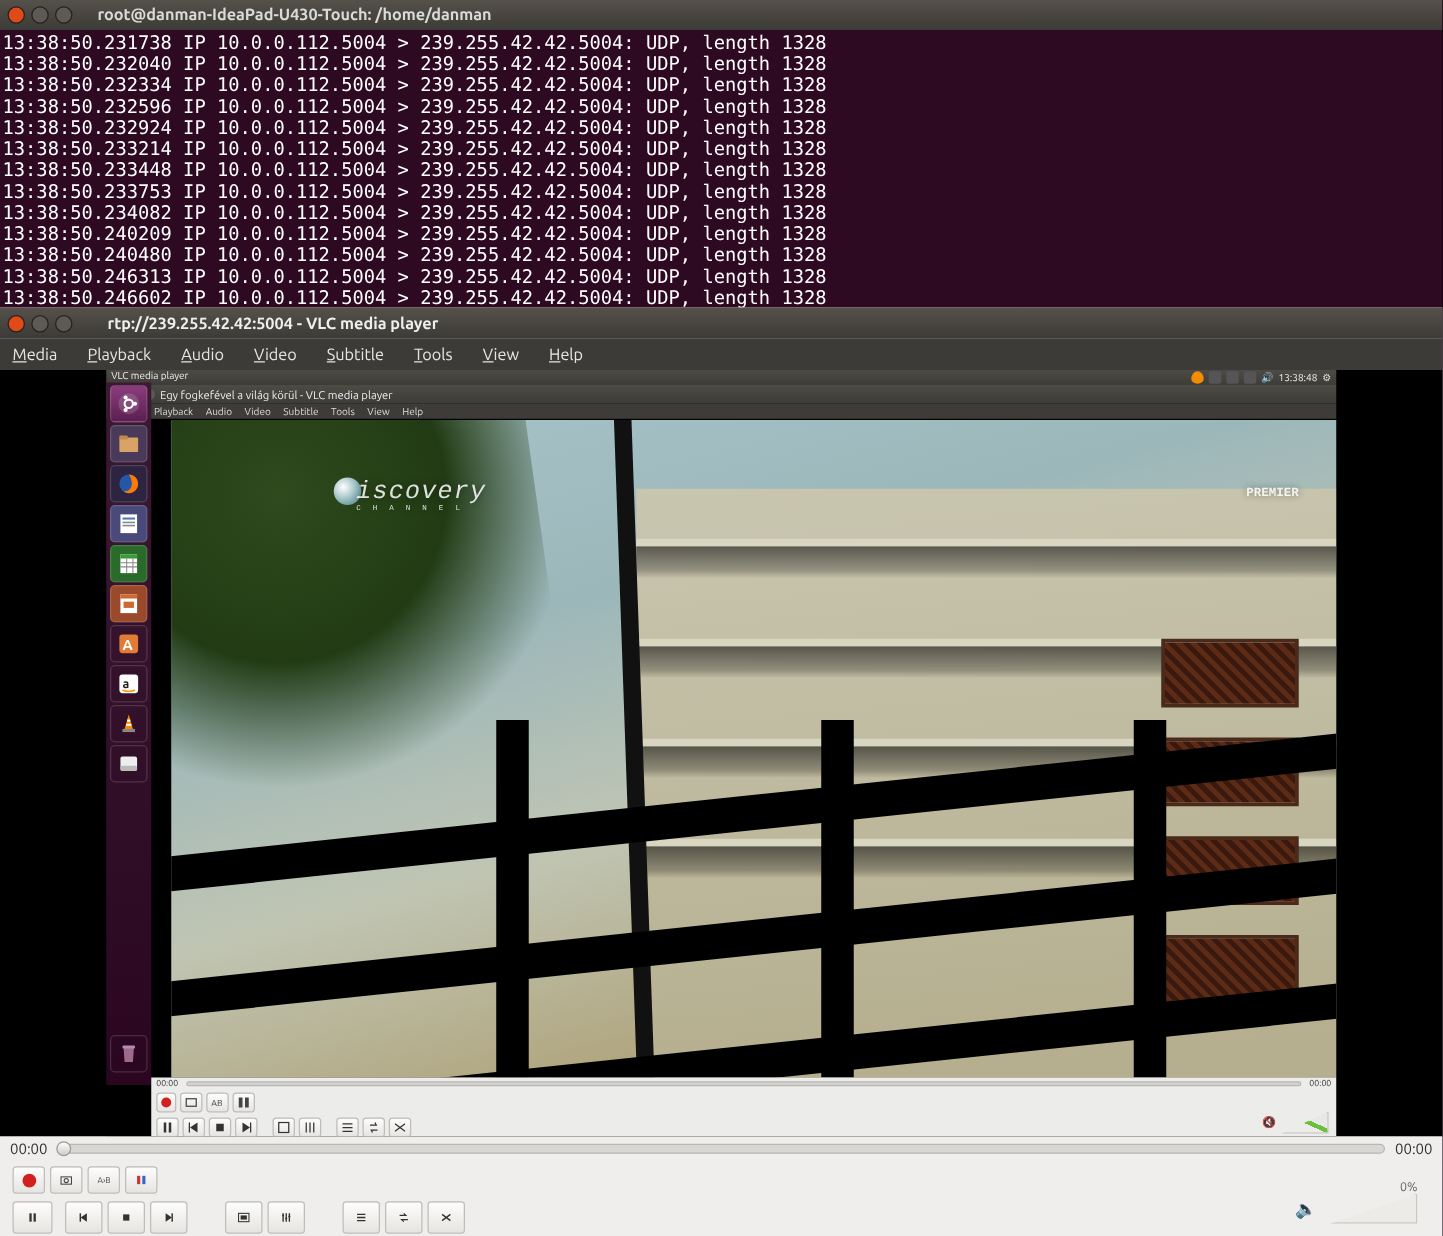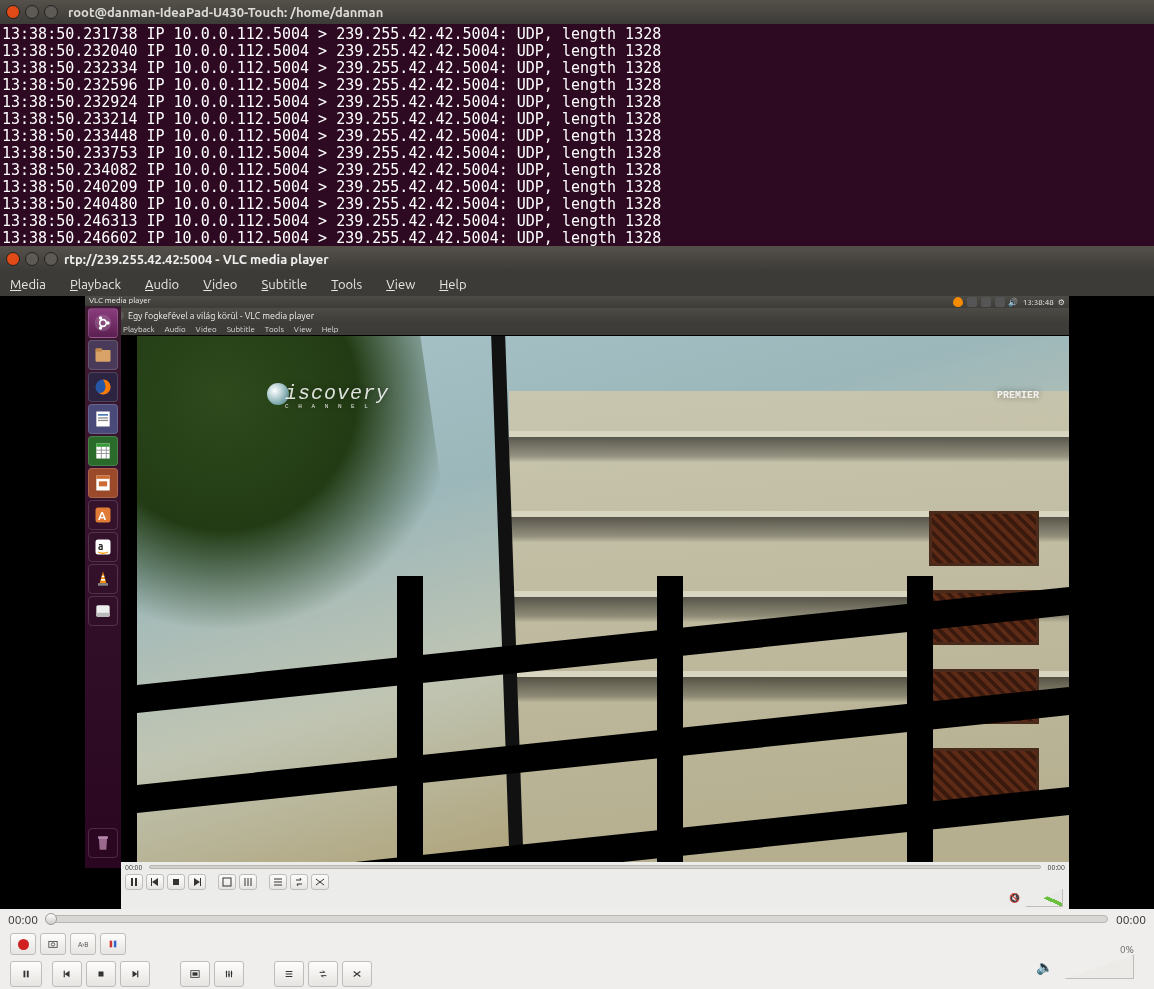--- a/index.html
+++ b/index.html
@@ -15,21 +15,21 @@
   
   .term-window {
     position: absolute; top: 0; left: 0; width: 1154px; height: 246px;
     background: #2d0922;
   }
   .term-titlebar {
     height: 24px;
     background: linear-gradient(#55504a,#3c3b37);
     display: flex; align-items: center;
     padding: 0 6px;
-    gap: 4px;
+    gap: 14px;
   }
   .tb-buttons { display:flex; gap:5px; align-items:center; }
   .tb-btn { width:14px; height:14px; border-radius:50%; border:1px solid #222; display:flex;align-items:center;justify-content:center;}
   .tb-close{ background:#df4a16;}
   .tb-min{ background:#5d5955;}
   .tb-max{ background:#5d5955;}
   .term-title { color:#dcdad6; font-size:13px; font-weight:bold; margin-left:6px;}
   .term-body {
     font-family:"DejaVu Sans Mono","Ubuntu Mono",monospace;
     font-size:15px;
@@ -45,21 +45,21 @@
     position:absolute;
     top:246px; left:0;
     width:1154px; height:743px;
     background:#f0eeec;
     display:flex; flex-direction:column;
   }
   .vlc-titlebar{
     height:25px;
     background:linear-gradient(#55504a,#3c3b37);
     display:flex; align-items:center;
-    padding:0 6px; gap:0;
+    padding:0 6px; gap:22px;
   }
   .vlc-title{ color:#efefef; font-size:13px; font-weight:bold; margin-left:6px;}
   .vlc-menubar{
     height:25px;
     background:#3c3b37;
     display:flex; align-items:center;
     gap:24px;
     padding:0 10px;
   }
   .vlc-menu-item{
@@ -454,20 +454,41 @@
         </div>
         <div class="watermark premier">PREMIER</div>
       </div>
 
       <div class="shot-controls">
         <div class="shot-seek">
           <span>00:00</span>
           <div class="track"></div>
           <span>00:00</span>
         </div>
+        <div class="shot-btns1">
+          <div class="shot-btn rec">
+              <span class="dot"></span>
+            </div>
+          <div class="shot-btn">
+              <svg viewBox="0 0 10 10">
+                <rect x="1" y="2" width="8" height="6" fill="none" stroke="#444"></rect>
+              </svg>
+            </div>
+          <div class="shot-btn">
+              <svg viewBox="0 0 10 10">
+                <text x="0" y="8" font-size="7" fill="#444">AB</text>
+              </svg>
+            </div>
+          <div class="shot-btn">
+              <svg viewBox="0 0 10 10">
+                <rect x="1" y="1" width="3" height="8" fill="#444"></rect>
+                <rect x="6" y="1" width="3" height="8" fill="#444"></rect>
+              </svg>
+            </div>
+        </div>
         <div class="shot-btns2">
           <div class="shot-btn">
               <svg viewBox="0 0 10 10">
                 <rect x="2" y="1" width="2" height="8" fill="#333"></rect>
                 <rect x="6" y="1" width="2" height="8" fill="#333"></rect>
               </svg>
             </div>
           <div class="shot-btn">
               <svg viewBox="0 0 10 10">
                 <path d="M8 1v8L2 5z" fill="#333"></path>

